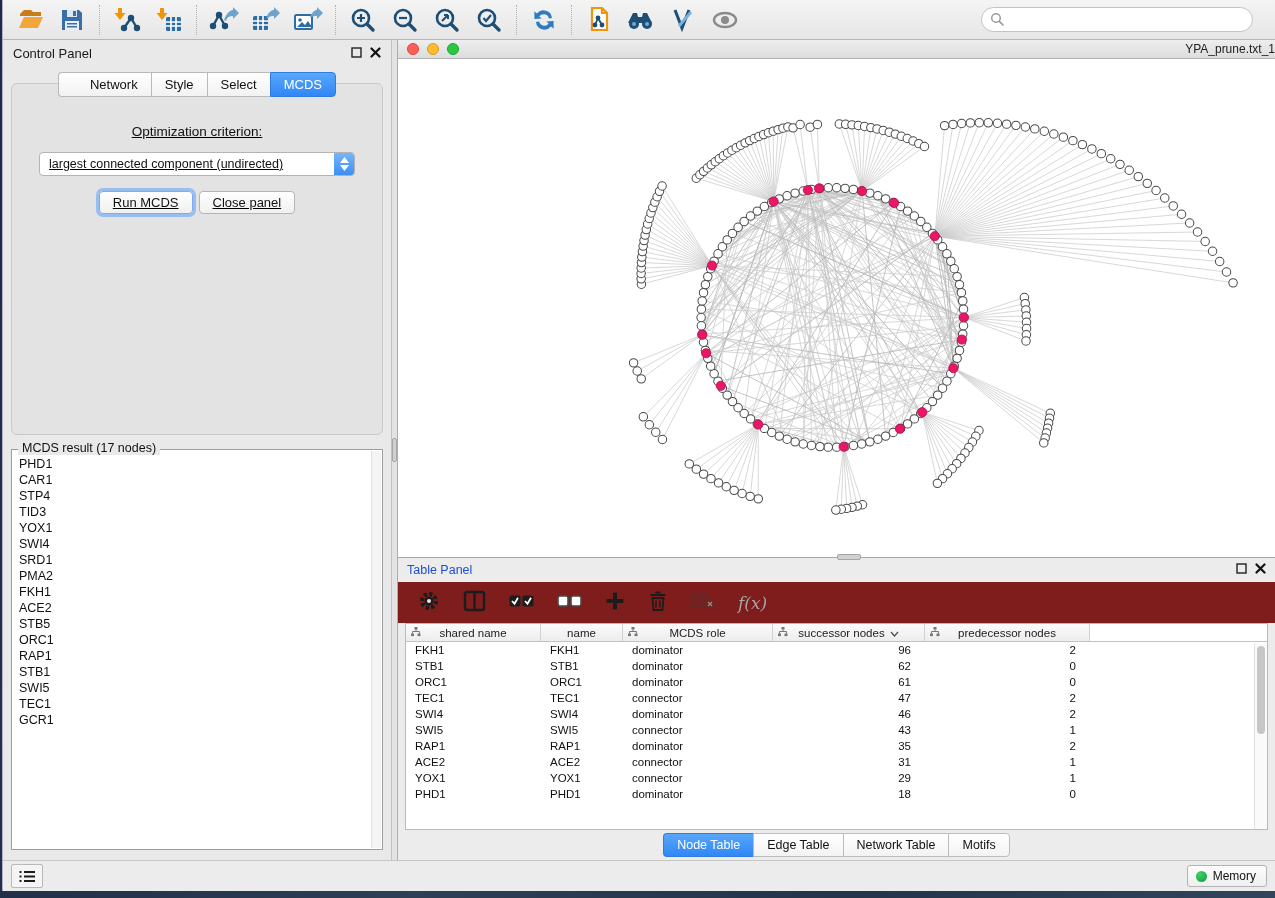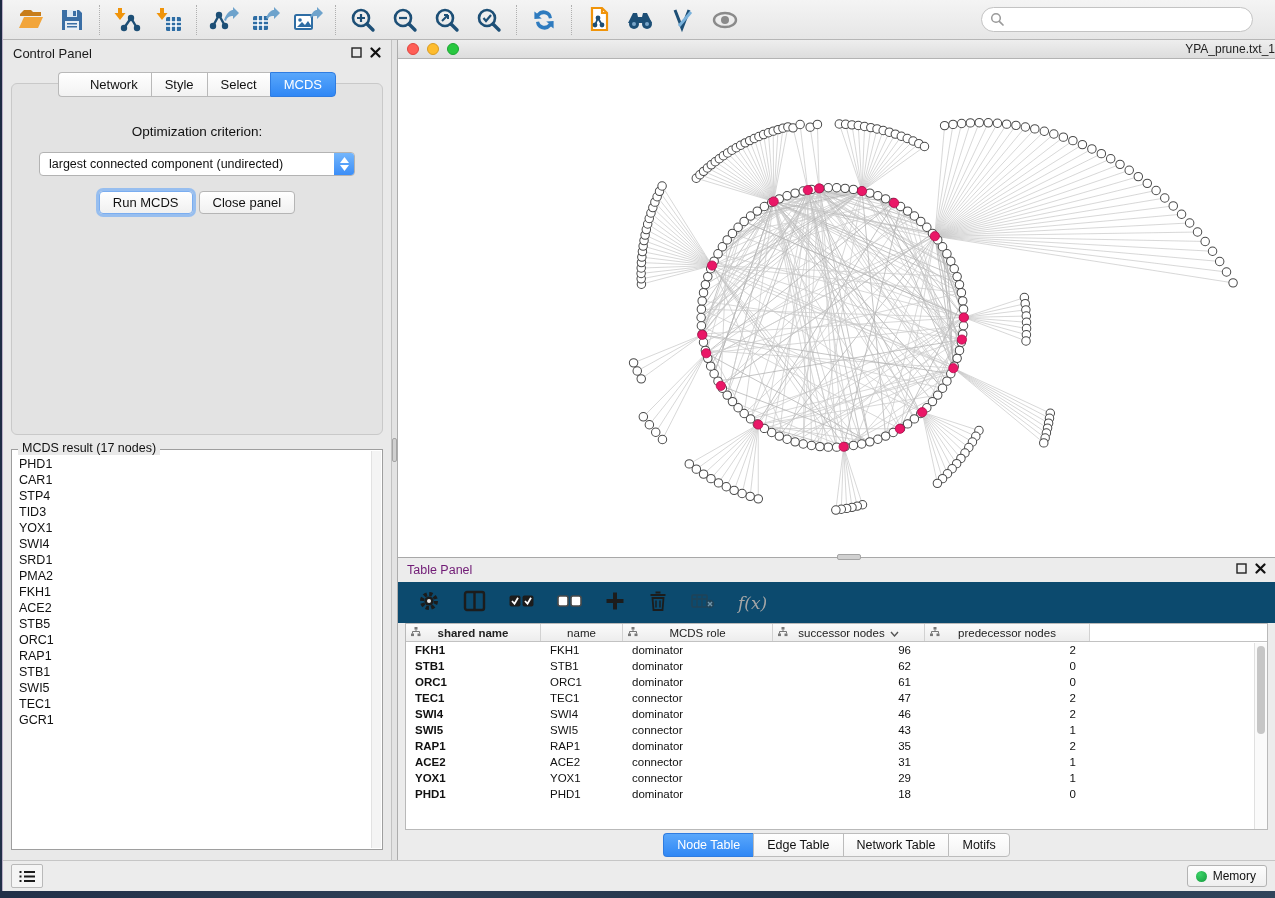--- a/index.html
+++ b/index.html
@@ -23,21 +23,21 @@
   .right-col { flex:1; display:flex; flex-direction:column; min-width:0; position:relative; }
 
   
   .cp-header { height:26px; display:flex; align-items:center; padding:0 10px; font-size:13px; color:#1a1a1a; }
   .panel-icons { margin-left:auto; display:flex; gap:8px; align-items:center; }
   .cp-tabs { display:flex; justify-content:center; margin-top:6px; position:relative; z-index:2; }
   .cp-tab { font-size:13px; padding:4px 13px; background:linear-gradient(#ffffff,#f2f2f2); border:1px solid #b9b9b9; border-right:none; color:#111; }
   .cp-tab:first-child { border-radius:4px 0 0 4px;padding-left:31px; }
   .cp-tab:last-child { border-right:1px solid #b9b9b9; border-radius:0 4px 4px 0; }
   .cp-tab.active { background:linear-gradient(#59a7fb,#2f87f5); border-color:#2f7ce0; color:#fff; }
-  .cp-body { margin:-14px 8px 0; padding-top:14px; height:352px; flex:none; border:1px solid #c9c9c9; border-radius:6px; background:#e3e3e3; display:flex; flex-direction:column; align-items:center; }
+  .cp-body { margin:-14px 8px 0; padding-top:14px; height:352px; flex:none; border:1px solid #c9c9c9; border-radius:6px; background:#e3e3e3; display:flex; flex-direction:column; align-items:center;text-decoration:underline; }
   .opt-label { margin-top:26px; font-size:13.5px; color:#111; }
   .dropdown { margin-top:13px; width:316px; height:24px; background:#fff; border:1px solid #b3b3b3; border-radius:4px; display:flex; align-items:center; position:relative; }
   .dropdown .dval { flex:1; font-size:12.5px; color:#111; padding-left:9px; white-space:nowrap; }
   .dropdown .dstep { width:20px; height:22px; margin:0; border-radius:0 3px 3px 0; background:linear-gradient(#74b6fc,#3c8ef7); display:flex; flex-direction:column; align-items:center; justify-content:center; gap:2px; }
   .btn-row { margin-top:15px; display:flex; gap:6px; }
   .btn { font-size:13px; color:#111; padding:3px 13px; background:linear-gradient(#ffffff,#f0f0f0); border:1px solid #b5b5b5; border-radius:4px; }
   .btn.focused { box-shadow:0 0 0 3px rgba(90,160,250,.55); border-color:#7aadf0; }
   .fieldset { position:relative; flex:1; margin:14px 8px 10px; border:1px solid #9e9e9e; background:#fff; display:flex; }
   .legend { position:absolute; top:-9px; left:6px; background:#e9e9e9; padding:0 4px; font-size:12.5px; color:#111; }
   .mcds-list { flex:1; padding:6px 0 0 7px; font-size:12.5px; line-height:16px; color:#111; overflow:hidden; }
@@ -51,32 +51,32 @@
   .tl-yellow { background:#febc2e; border:1px solid #d89c22; }
   .tl-green { background:#28c840; border:1px solid #1da534; }
   .traffic { position:absolute; left:9px; top:3px; display:flex; gap:8px; }
   .net-title { font-size:12px; color:#222; }
   .net-canvas { flex:1; background:#fff; position:relative; }
   .net-canvas svg { position:absolute; inset:0; width:100%; height:100%; }
   .hdivider-grab { position:absolute; left:50%; top:514px; width:24px; height:6px; background:#d0d0d0; border:1px solid #a5a5a5; border-radius:2px; z-index:5; }
 
   
   .table-panel { flex:1; display:flex; flex-direction:column; background:#ececec; min-height:0; }
-  .tp-header { height:24px; flex:none; display:flex; align-items:center; padding:0 9px; font-size:12.5px; color:#701a75; }
-  .tp-toolbar { height:41px; flex:none; display:flex; align-items:center; gap:23px; padding-left:20px; background:#0c4a6e; }
+  .tp-header { height:24px; flex:none; display:flex; align-items:center; padding:0 9px; font-size:12.5px; color:#1d4ed8; }
+  .tp-toolbar { height:41px; flex:none; display:flex; align-items:center; gap:23px; padding-left:20px; background:#7f1d1d; }
   .fx { font-family:"DejaVu Serif", serif; font-style:italic; font-size:17px; color:#a6a6a6; }
   .table-wrap { flex:1; margin:0 7px; border:1px solid #b9b9b9; background:#fff; position:relative; overflow:hidden; min-height:0; }
   .thead { display:flex; height:18px; border-bottom:1px solid #c2c2c2; }
   .hcell { background:linear-gradient(#fbfbfb,#ededed); border-right:1px solid #d2d2d2; display:flex; align-items:center; justify-content:center; gap:5px; font-size:11.5px; color:#222; position:relative; }
   .hcell .treeico { position:absolute; left:5px; }
   .hfill { flex:1; background:#fff; }
   .trow { display:flex; height:16px; align-items:center; font-size:11.5px; color:#111; }
   .tcell { padding-left:9px; white-space:nowrap; overflow:hidden; }
   .tcell.num { text-align:right; padding-right:14px; padding-left:0; }
-  .c0{width:135px;font-weight:bold;} .c1{width:82px;} .c2{width:150px;} .c3{width:152px;} .c4{width:165px;}
+  .c0{width:135px;} .c1{width:82px;} .c2{width:150px;} .c3{width:152px;} .c4{width:165px;}
   .vsb { position:absolute; top:19px; right:0; bottom:0; width:13px; background:#fafafa; border-left:1px solid #e0e0e0; }
   .vsb .thumb { position:absolute; top:3px; left:2px; width:8px; height:88px; background:#c6c6c6; border-radius:5px; }
   .tp-tabs { height:30px; flex:none; display:flex; align-items:center; justify-content:center; }
   .seg { display:flex; }
   .seg-tab { font-size:12.5px; padding:4px 13px; background:linear-gradient(#ffffff,#f3f3f3); border:1px solid #bcbcbc; border-right:none; color:#111; }
   .seg-tab:first-child { border-radius:4px 0 0 4px; }
   .seg-tab:last-child { border-right:1px solid #bcbcbc; border-radius:0 4px 4px 0; }
   .seg-tab.active { background:linear-gradient(#59a7fb,#2f87f5); border-color:#2f7ce0; color:#fff; }
 
   

